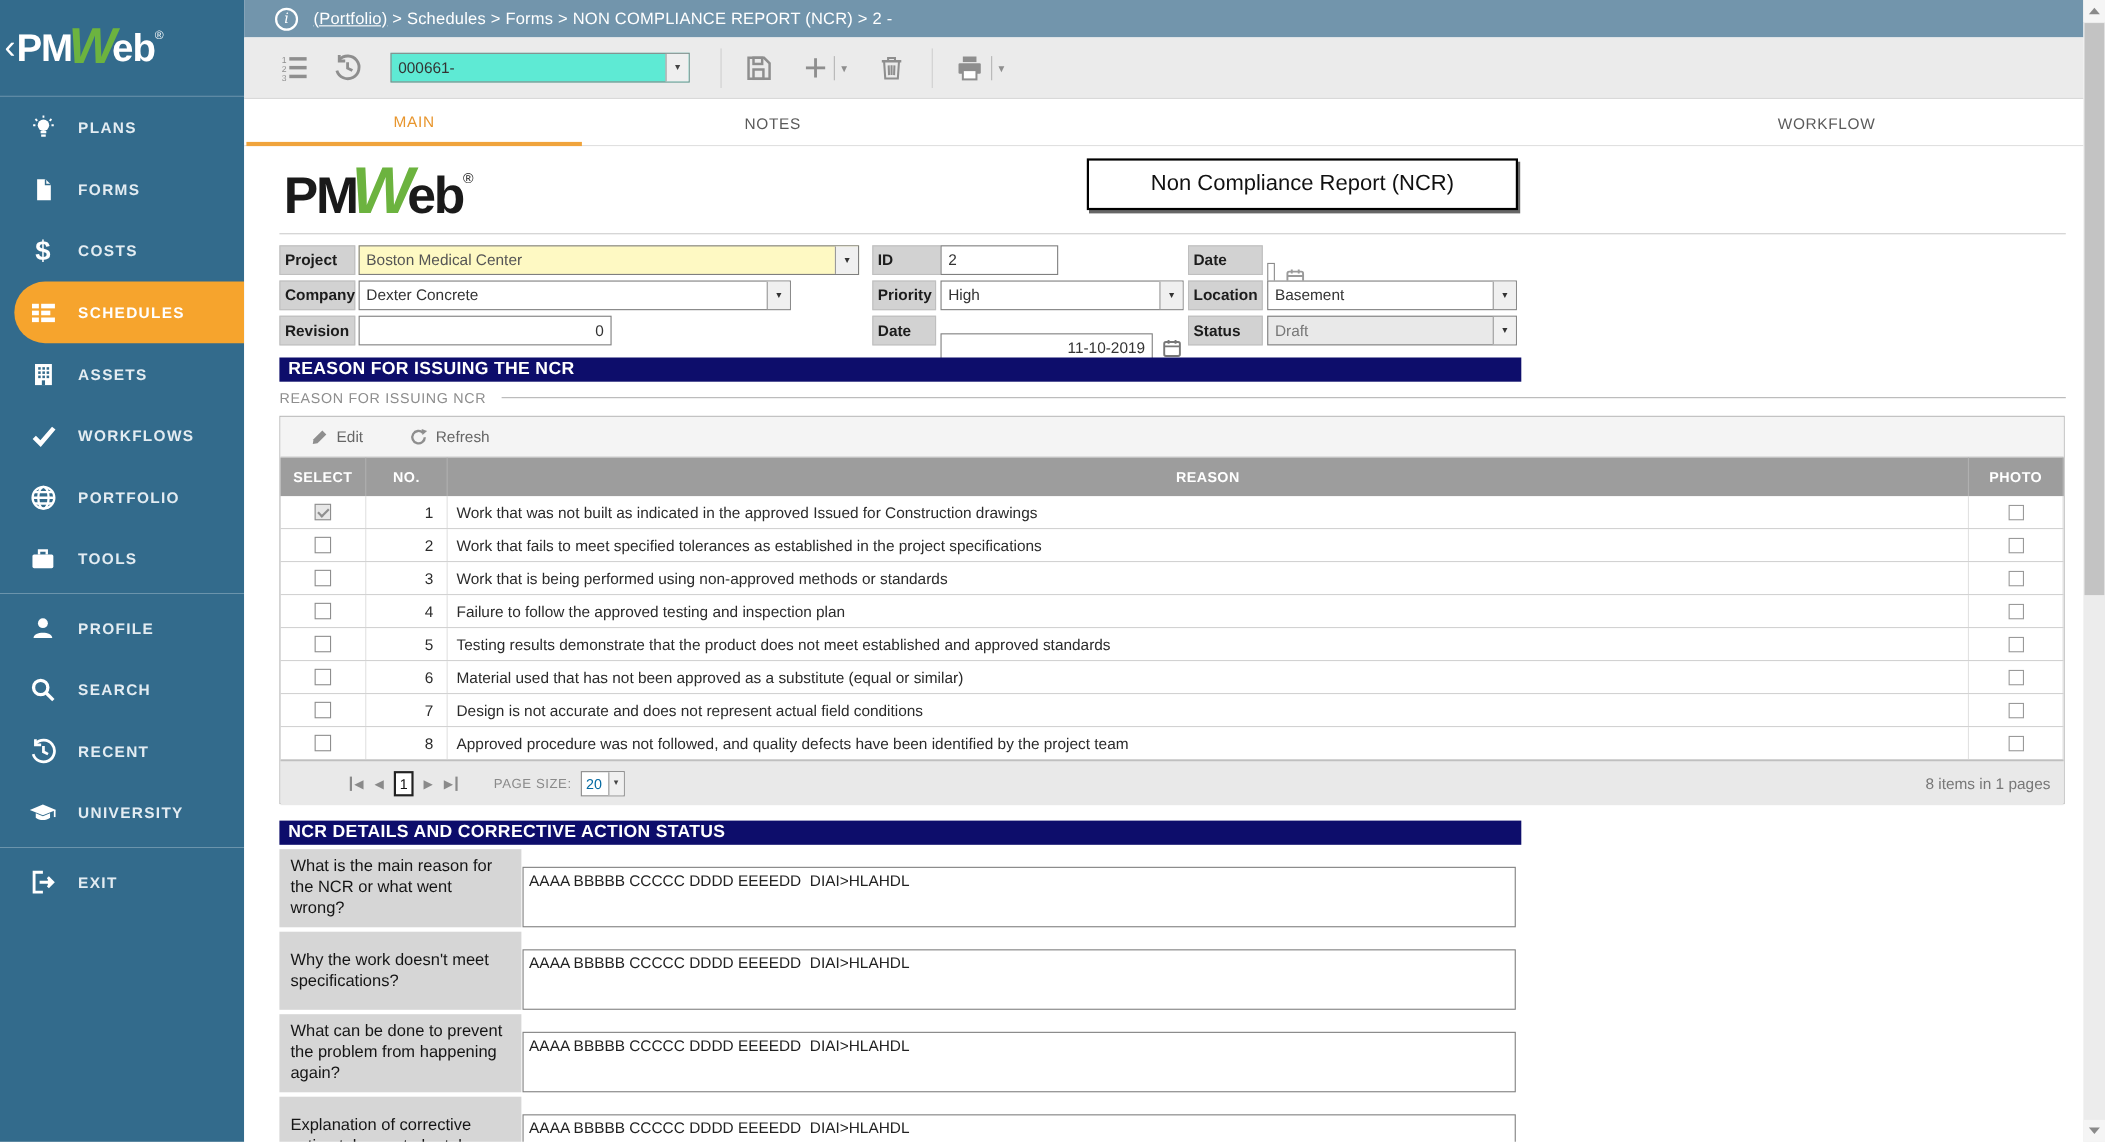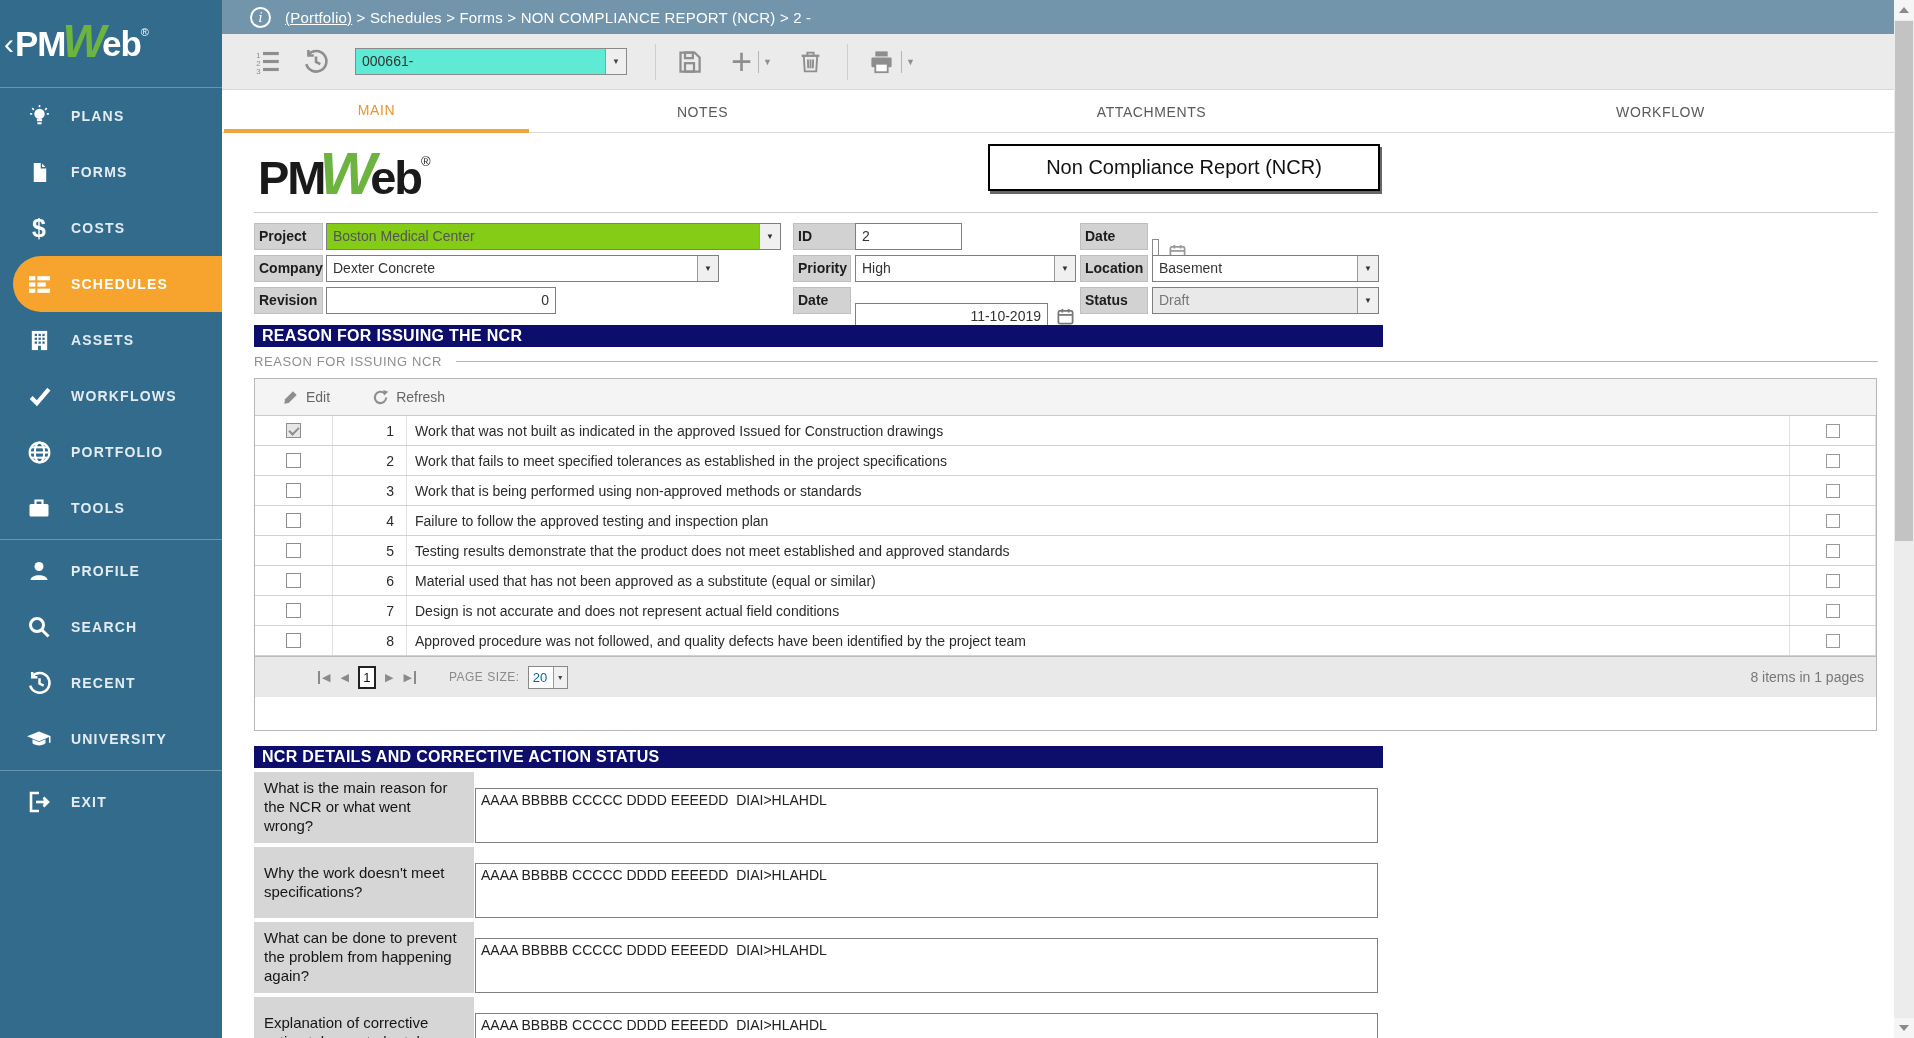--- a/index.html
+++ b/index.html
@@ -74,21 +74,21 @@
 
   
   .fcell { position:absolute; height:27px; }
   .flabel { background:#d2d2d2; border:1px solid #bfbfbf; font-size:14px; font-weight:700;
     color:#1c1c1c; padding-left:4px; line-height:25px; }
   .ffield { background:#fff; border:1px solid #7f7f7f; display:flex; align-items:stretch; }
   .fval { flex:1; font-size:14px; color:#333; padding:4px 6px 0 6px; white-space:nowrap; overflow:hidden; }
   .fval.right { text-align:right; }
   .caretbtn { width:21px; border-left:1px solid #9a9a9a; background:#f0f0f0; display:flex;
     align-items:center; justify-content:center; font-size:8px; color:#333; cursor:pointer; }
-  .ffield.disabled { background:#84cc16; }
+  .ffield.disabled { background:#fef9c3; }
   .ffield.disabled .fval { color:#555; }
   .ffield.status-dis { background:#e9e9e9; }
   .ffield.status-dis .fval { color:#777; }
   .cal-wrap { display:flex; align-items:center;margin-top:16px; }
 
   .navybar { background:#0d0d6b; color:#fff; font-size:16px; font-weight:700; letter-spacing:.3px;
     padding-left:8px; line-height:22px; height:22px; width:1129px; }
 
   .subrow { left:32px; top:220px; width:1624px; height:16px; display:flex; align-items:center; }
   .subrow-label { font-size:13px; color:#8e8e8e; letter-spacing:.6px; white-space:nowrap; }
@@ -377,23 +377,20 @@
     </span>
 </div>
 
 <div id="tabbar">
   <div class="tab active" id="tab-main">
       <span>MAIN</span>
     </div>
   <div class="tab" id="tab-notes">
       <span>NOTES</span>
     </div>
-  <div class="tab" id="tab-attachments">
-      <span>ATTACHMENTS</span>
-    </div>
   <div class="tab" id="tab-workflow">
       <span>WORKFLOW</span>
     </div>
 </div>
 
 <div id="content">
 
   <div class="abs pmweb-logo">
     <span class="pl-pm">PM</span>
     <span class="pl-w">W</span>
@@ -483,20 +480,26 @@
         <span class="gtool-label">Edit</span>
       </span>
       <span class="gtool">
         <svg width="17" height="17" viewBox="0 0 24 24" fill="none" stroke="#8e8e8e" stroke-width="3">
             <path d="M20 12 a8 8 0 1 1 -2.3-5.7"></path>
             <polygon points="16,1.5 23,4 17,9" fill="#8e8e8e" stroke="none"></polygon>
           </svg>
         <span class="gtool-label">Refresh</span>
       </span>
     </div>
+    <div class="ghead">
+      <div>SELECT</div>
+      <div>NO.</div>
+      <div>REASON</div>
+      <div>PHOTO</div>
+    </div>
     <div>
       <div class="trow">
         <div class="tcell csel">
             <span class="cb checked"></span>
           </div>
         <div class="tcell cno">1</div>
         <div class="tcell creason">Work that was not built as indicated in the approved Issued for Construction drawings</div>
         <div class="tcell cphoto">
             <span class="cb small"></span>
           </div>

